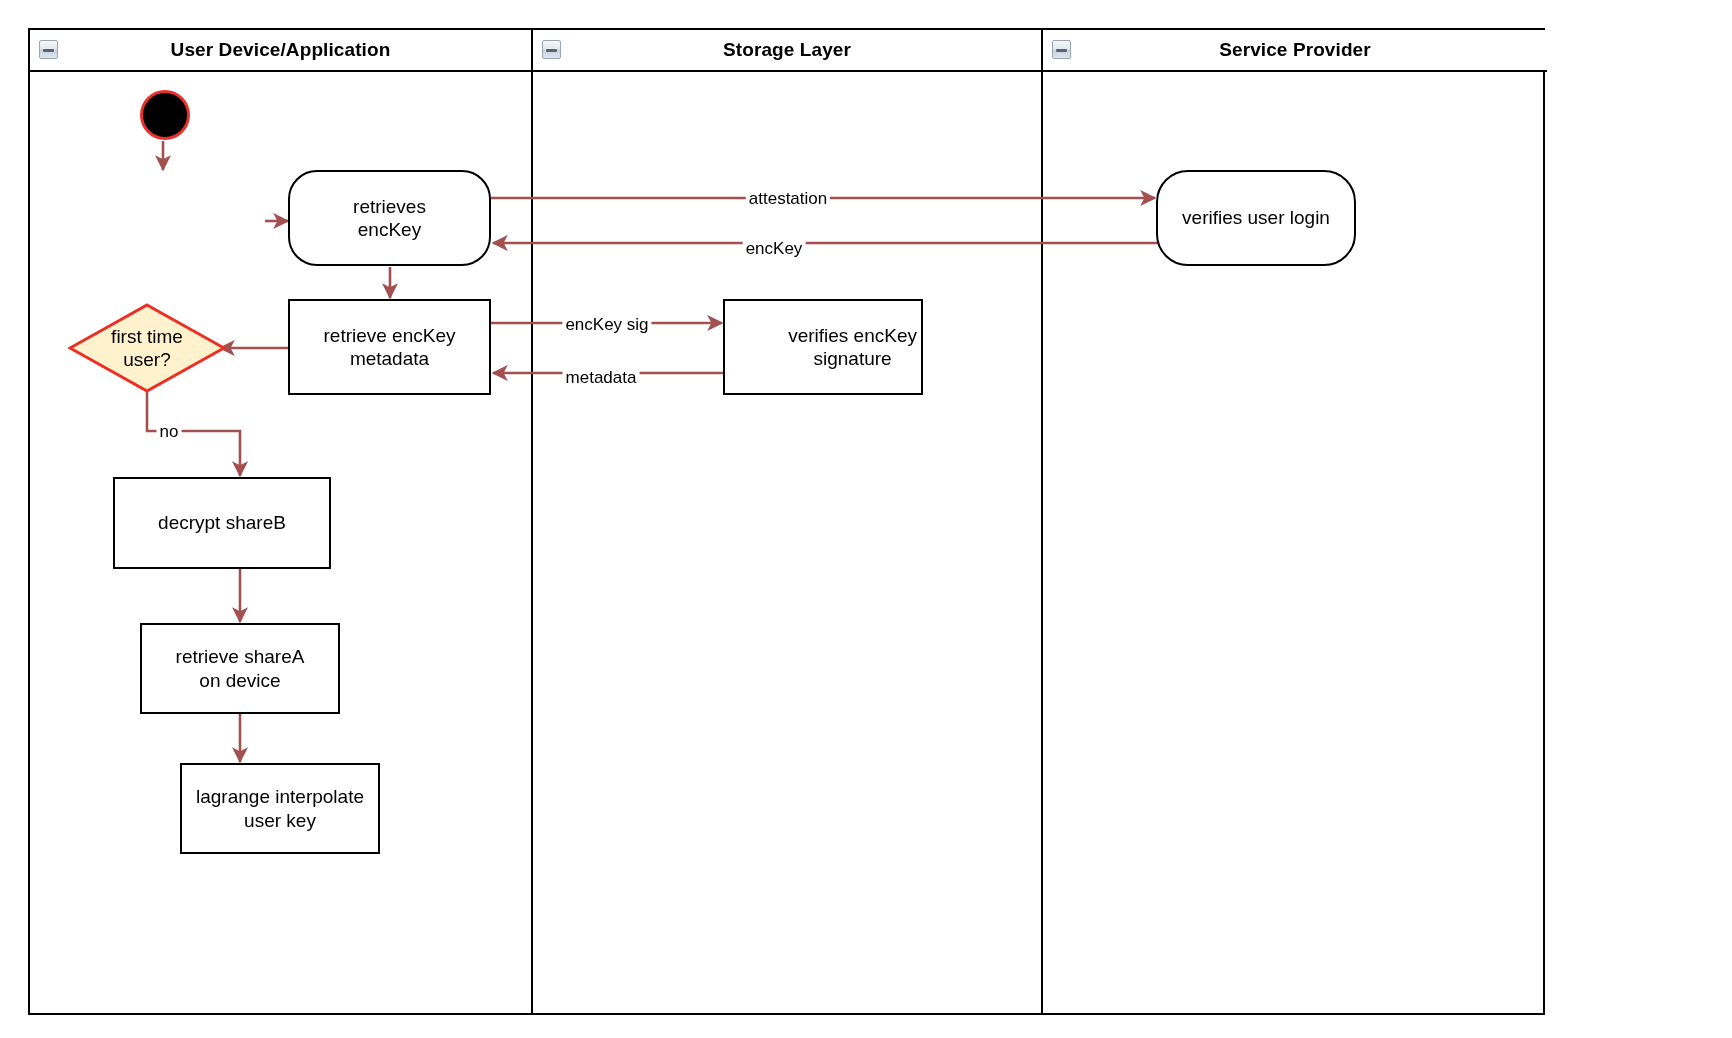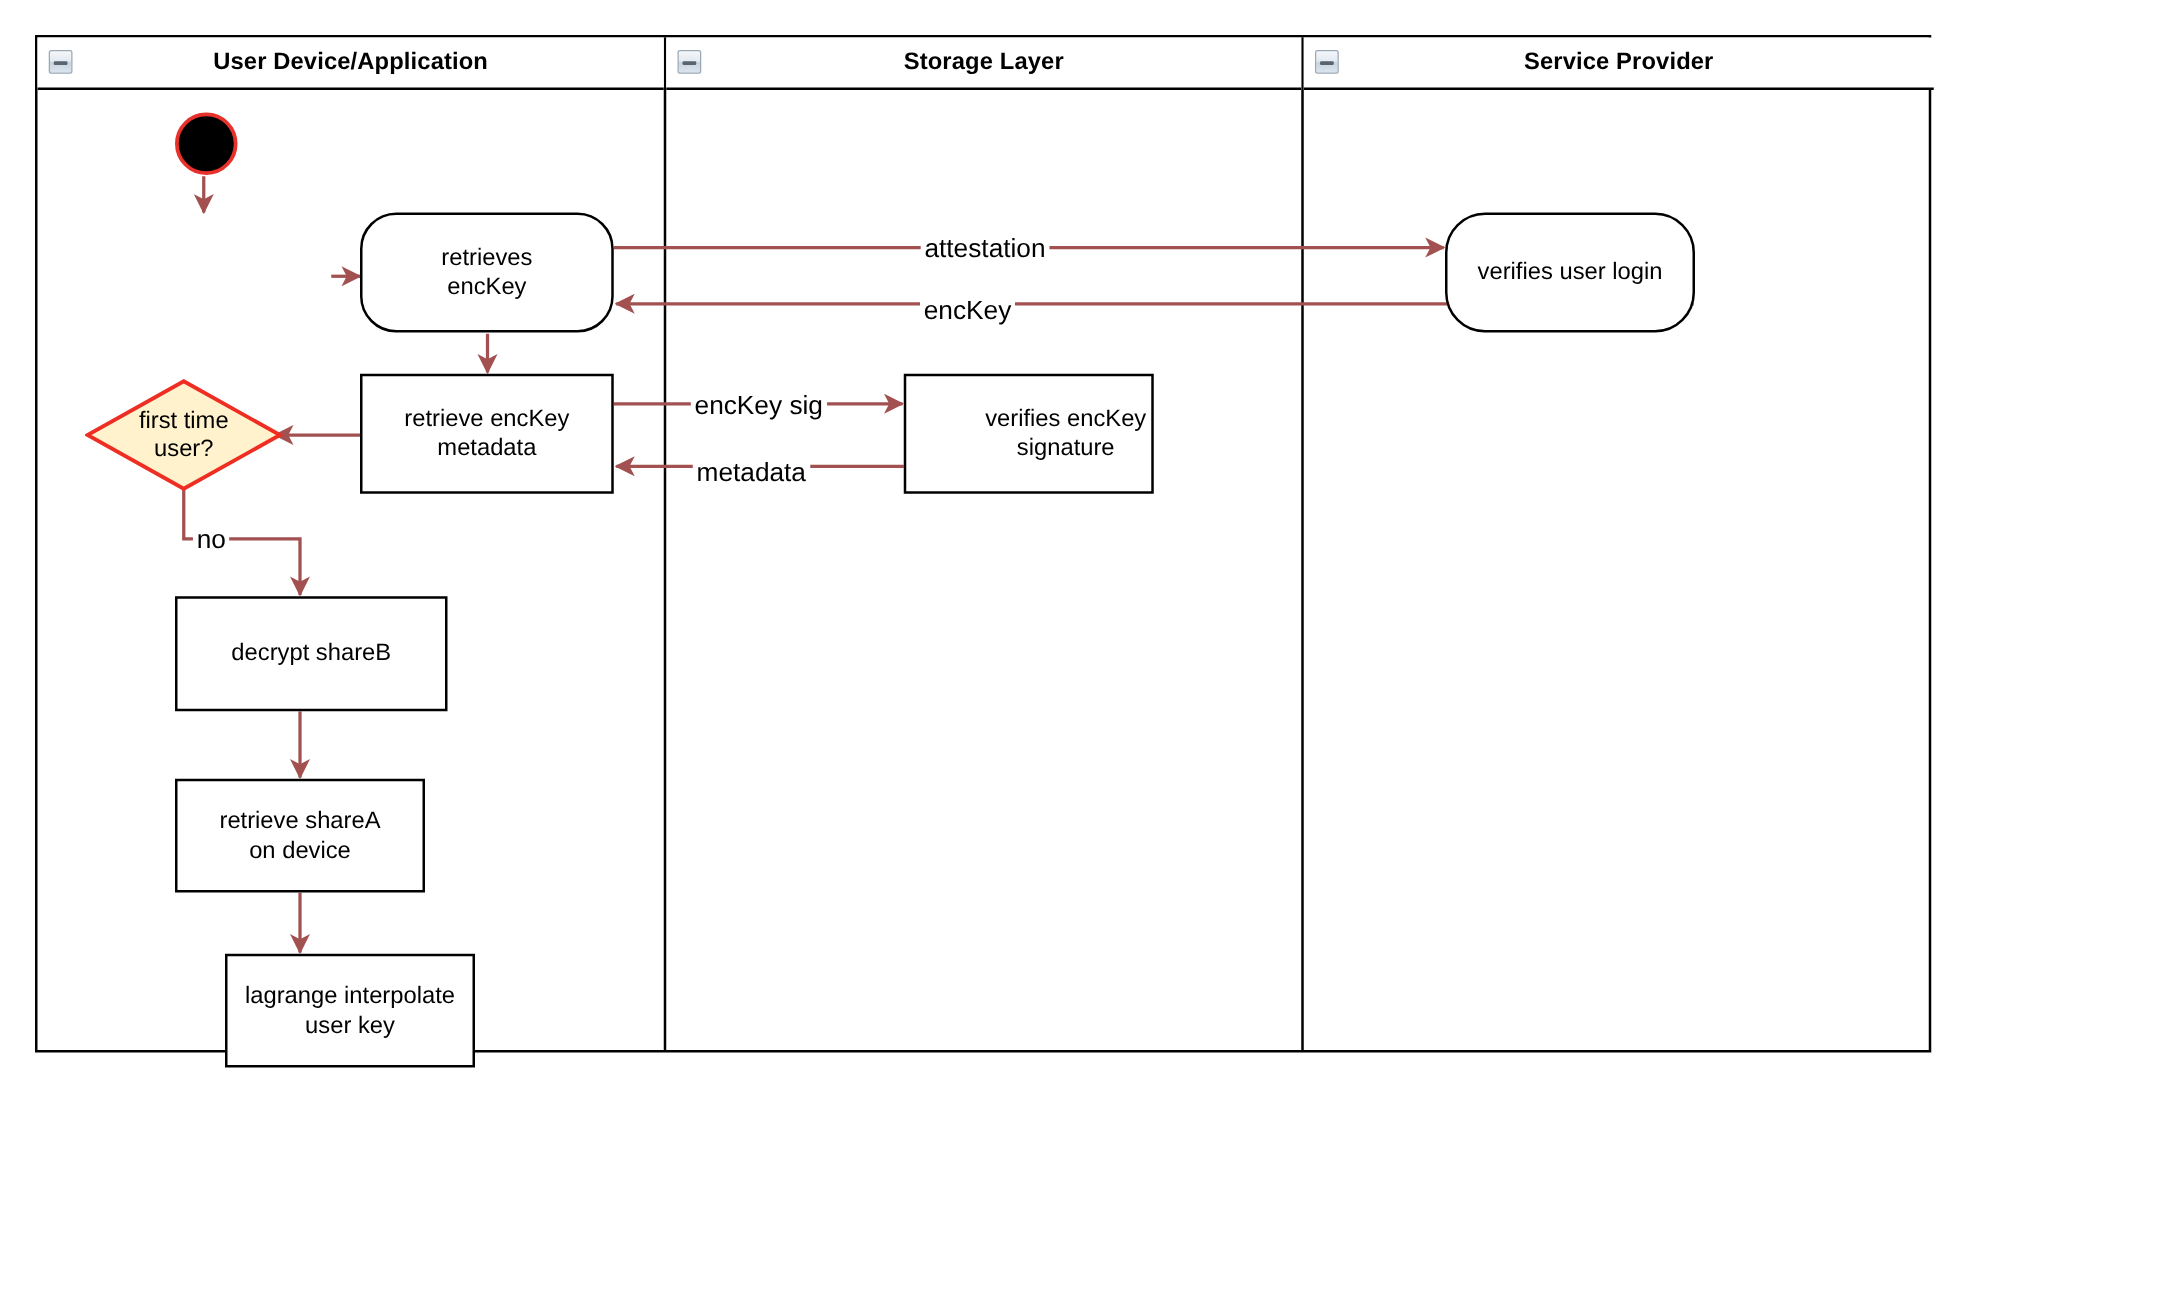--- a/index.html
+++ b/index.html
@@ -16,21 +16,21 @@
     background: #ffffff;
     overflow: hidden;
   }
 
   
   .pool {
     position: absolute;
     left: 28px;
     top: 28px;
     width: 1517px;
-    height: 814px;
+    height: 987px;
     border: 2px solid #000000;
     box-sizing: border-box;
     background: #ffffff;
   }
   .lane {
     position: absolute;
     top: 0;
     height: 100%;
     box-sizing: border-box;
     border-right: 2px solid #000000;
@@ -120,21 +120,21 @@
     font-size: 19px;
     line-height: 1.22;
     color: #000000;
     white-space: pre-line;
     pointer-events: none;
   }
 
   
   .edge-label {
     position: absolute;
-    font-size: 21px;
+    font-size: 17px;
     color: #000000;
     background: #ffffff;
     padding: 0 3px;
     white-space: nowrap;
     transform: translate(-50%, -50%);
     line-height: 1.1;
   }
 
   svg.edges {
     position: absolute;
@@ -222,21 +222,21 @@
   </div>
 
   <div class="decision" style="left:68px; top:303px; width:158px; height:90px;">
     <svg width="158" height="90" viewBox="0 0 158 90" xmlns="http://www.w3.org/2000/svg">
       <polygon points="79,2 156,45 79,88 2,45" fill="#fff2cc" stroke="#ef2e23" stroke-width="3"></polygon>
     </svg>
     <div class="decision-label">first time
 user?</div>
   </div>
 
-  <div class="node" style="left:140px; top:477px; width:218px; height:92px;">
+  <div class="node" style="left:113px; top:477px; width:218px; height:92px;">
     <span>decrypt shareB</span>
   </div>
 
   <div class="node" style="left:140px; top:623px; width:200px; height:91px;">
     <span>retrieve shareA
 on device</span>
   </div>
 
   <div class="node" style="left:140px; top:763px; width:200px; height:91px;margin-left:40px;">
     <span>lagrange interpolate

